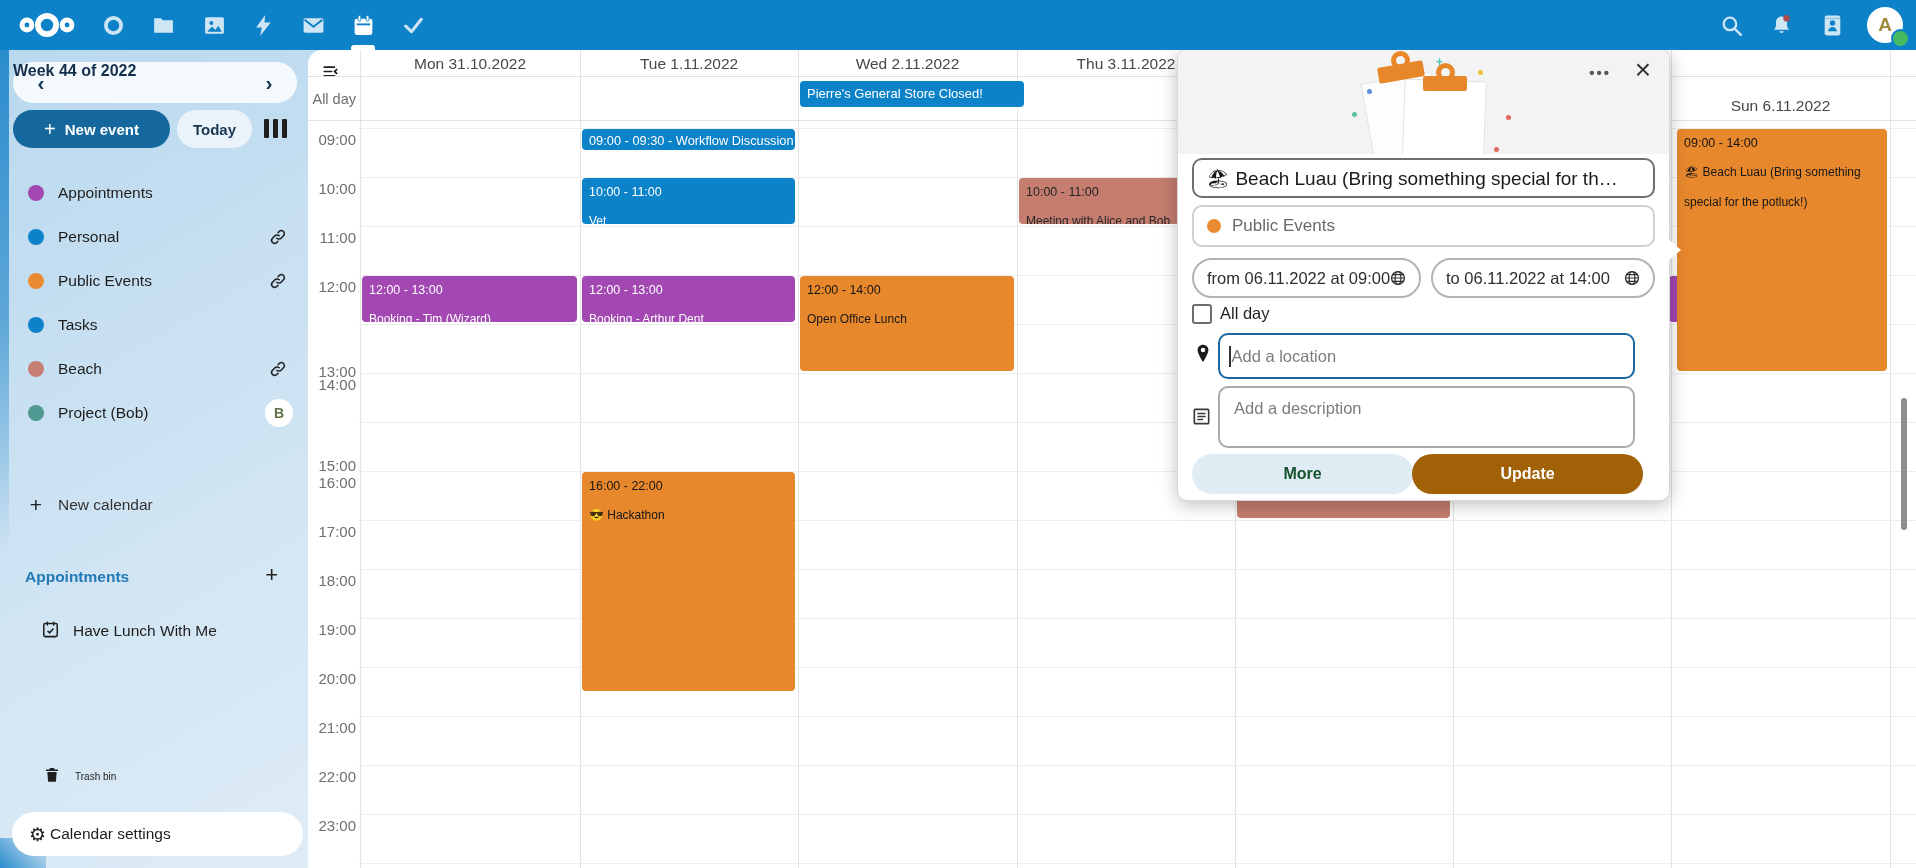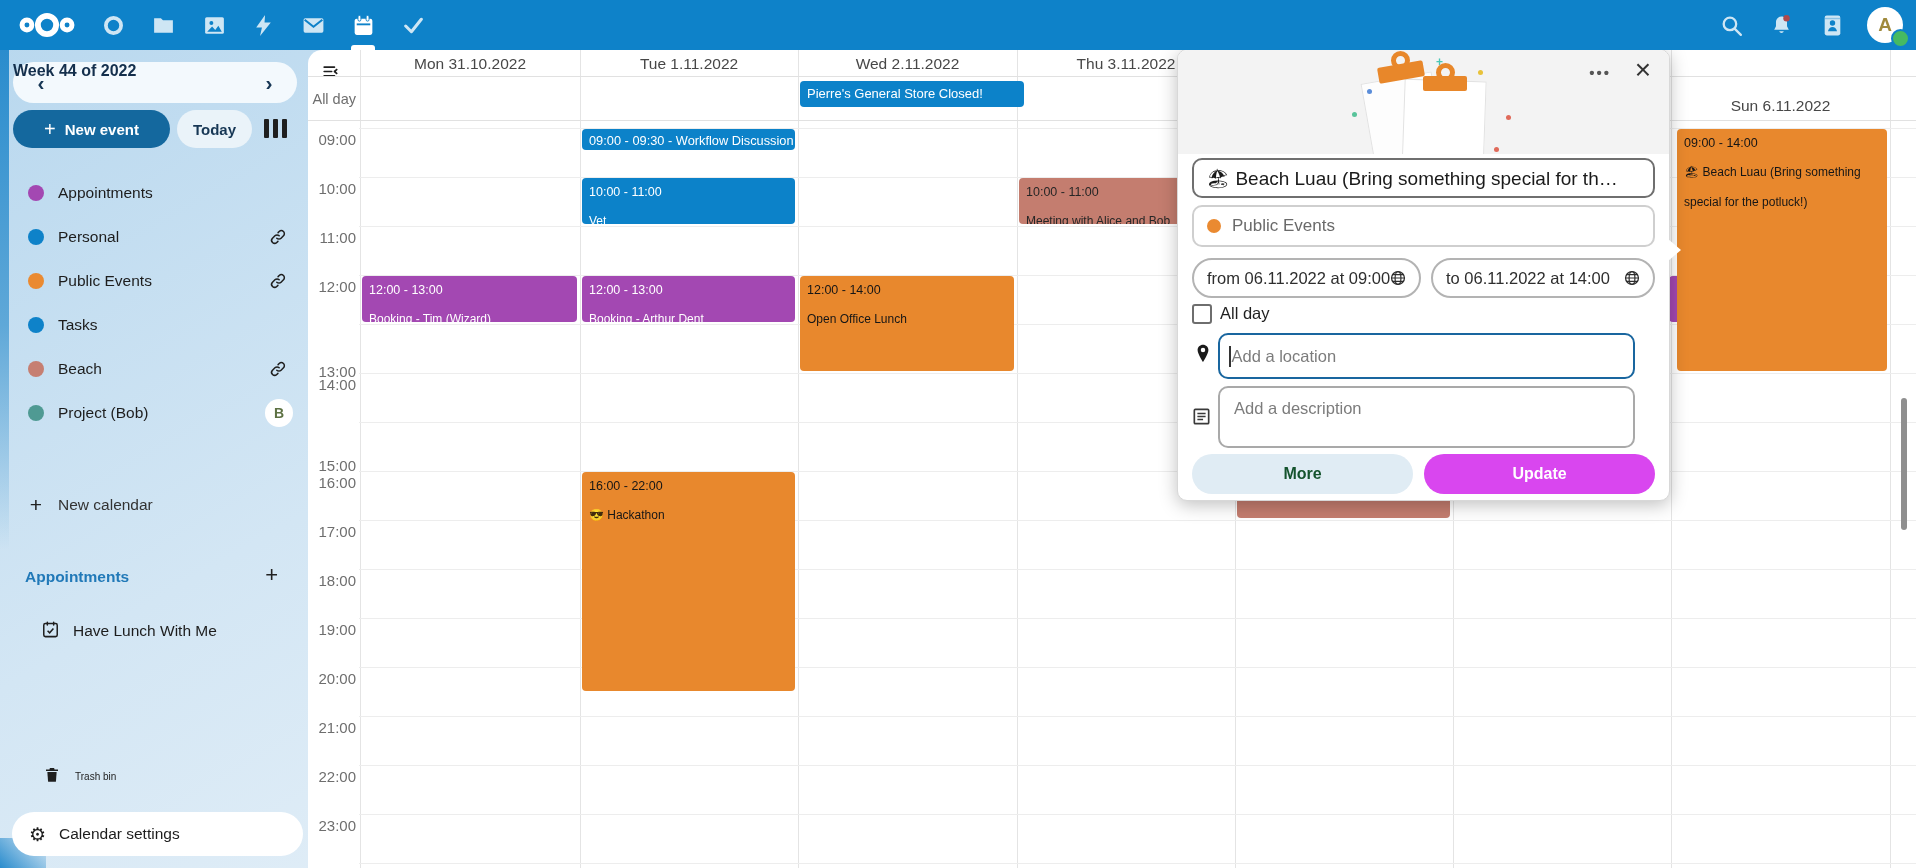--- a/index.html
+++ b/index.html
@@ -48,21 +48,21 @@
   #appt-plus{position:absolute;right:22px;top:-2px;font-size:22px;color:#222;cursor:pointer;font-weight:normal;}
   #lunch-row{position:absolute;left:12px;top:609px;width:288px;height:44px;display:flex;align-items:center;cursor:pointer;z-index:5;}
   #lunch-row svg{width:19px;height:19px;margin-left:16px;flex:none;}
   #lunch-row span{margin-left:13px;font-size:15.5px;color:#1d1d1d;}
   #trash-row{position:absolute;left:12px;top:754px;width:288px;height:44px;display:flex;align-items:center;cursor:pointer;z-index:5;}
   #trash-row svg{width:18px;height:18px;margin-left:17px;flex:none;}
   #trash-row span{margin-left:14px;font-size:10px;color:#1d1d1d;}
   #settings-pill{position:absolute;left:12px;top:812px;width:291px;height:44px;background:#fff;border-radius:22px;
       display:flex;align-items:center;cursor:pointer;z-index:5;}
   #settings-pill .gear{margin-left:17px;font-size:19px;color:#1d1d1d;line-height:1;}
-  #settings-pill span.lbl{margin-left:13px;font-size:15.5px;color:#1d1d1d;}
+  #settings-pill span.lbl{margin-left:4px;font-size:15.5px;color:#1d1d1d;}
   
   #grid-panel{position:absolute;left:308px;top:50px;right:0;bottom:0;background:#fff;border-top-left-radius:14px;z-index:1;}
   #grid-layer{position:absolute;inset:0;z-index:2;pointer-events:none;}
   #grid-layer > *{pointer-events:auto;}
   .day-head{position:absolute;top:55px;height:22px;text-align:center;font-size:15.5px;color:#474747;}
   .vline{position:absolute;top:50px;bottom:0;width:1px;background:#e4e4e4;}
   .hline{position:absolute;left:308px;right:0;height:1px;background:#e1e1e1;}
   .hour-line{position:absolute;left:359px;right:0;height:1px;background:#ededed;}
   .hour-label{position:absolute;left:298px;width:58px;text-align:right;font-size:15px;color:#6e6e6e;}
   #allday-collapse{position:absolute;left:321px;top:62px;width:19px;height:19px;cursor:pointer;}
@@ -109,21 +109,21 @@
   #loc-icon{position:absolute;left:16px;top:293px;width:18px;height:22px;}
   #loc-box{position:absolute;left:40px;top:283px;width:417px;height:46px;box-sizing:border-box;border:2px solid #19669f;
       border-radius:10px;display:flex;align-items:center;background:#fff;}
   #loc-caret{width:1.5px;height:21px;background:#333;margin-left:9px;}
   #loc-placeholder{margin-left:1px;font-size:16.5px;color:#7c7c7c;}
   #desc-icon{position:absolute;left:13px;top:356px;width:21px;height:21px;}
   #desc-box{position:absolute;left:40px;top:336px;width:417px;height:62px;box-sizing:border-box;border:2px solid #a9a9a9;
       border-radius:10px;background:#fff;}
   #desc-placeholder{margin:11px 0 0 14px;font-size:16.5px;color:#7c7c7c;}
   #more-btn{position:absolute;left:14px;top:404px;width:221px;height:40px;background:#e0ecf4;color:#14532d;font-weight:bold;font-size:16px;}
-  #update-btn{position:absolute;left:246px;top:404px;width:231px;height:40px;background:#d946ef;color:#fff;font-weight:bold;font-size:16px;}
+  #update-btn{position:absolute;left:234px;top:404px;width:231px;height:40px;background:#a16207;color:#fff;font-weight:bold;font-size:16px;}
 </style>
 </head>
 <body>
 
 <div id="app">
 
   <div id="topbar">
     <span id="logo"><svg viewBox="0 0 34 16" width="62" height="30">
           <g fill="none" stroke="#fff">
             <circle cx="17" cy="8" r="5" stroke-width="3.2"></circle>

